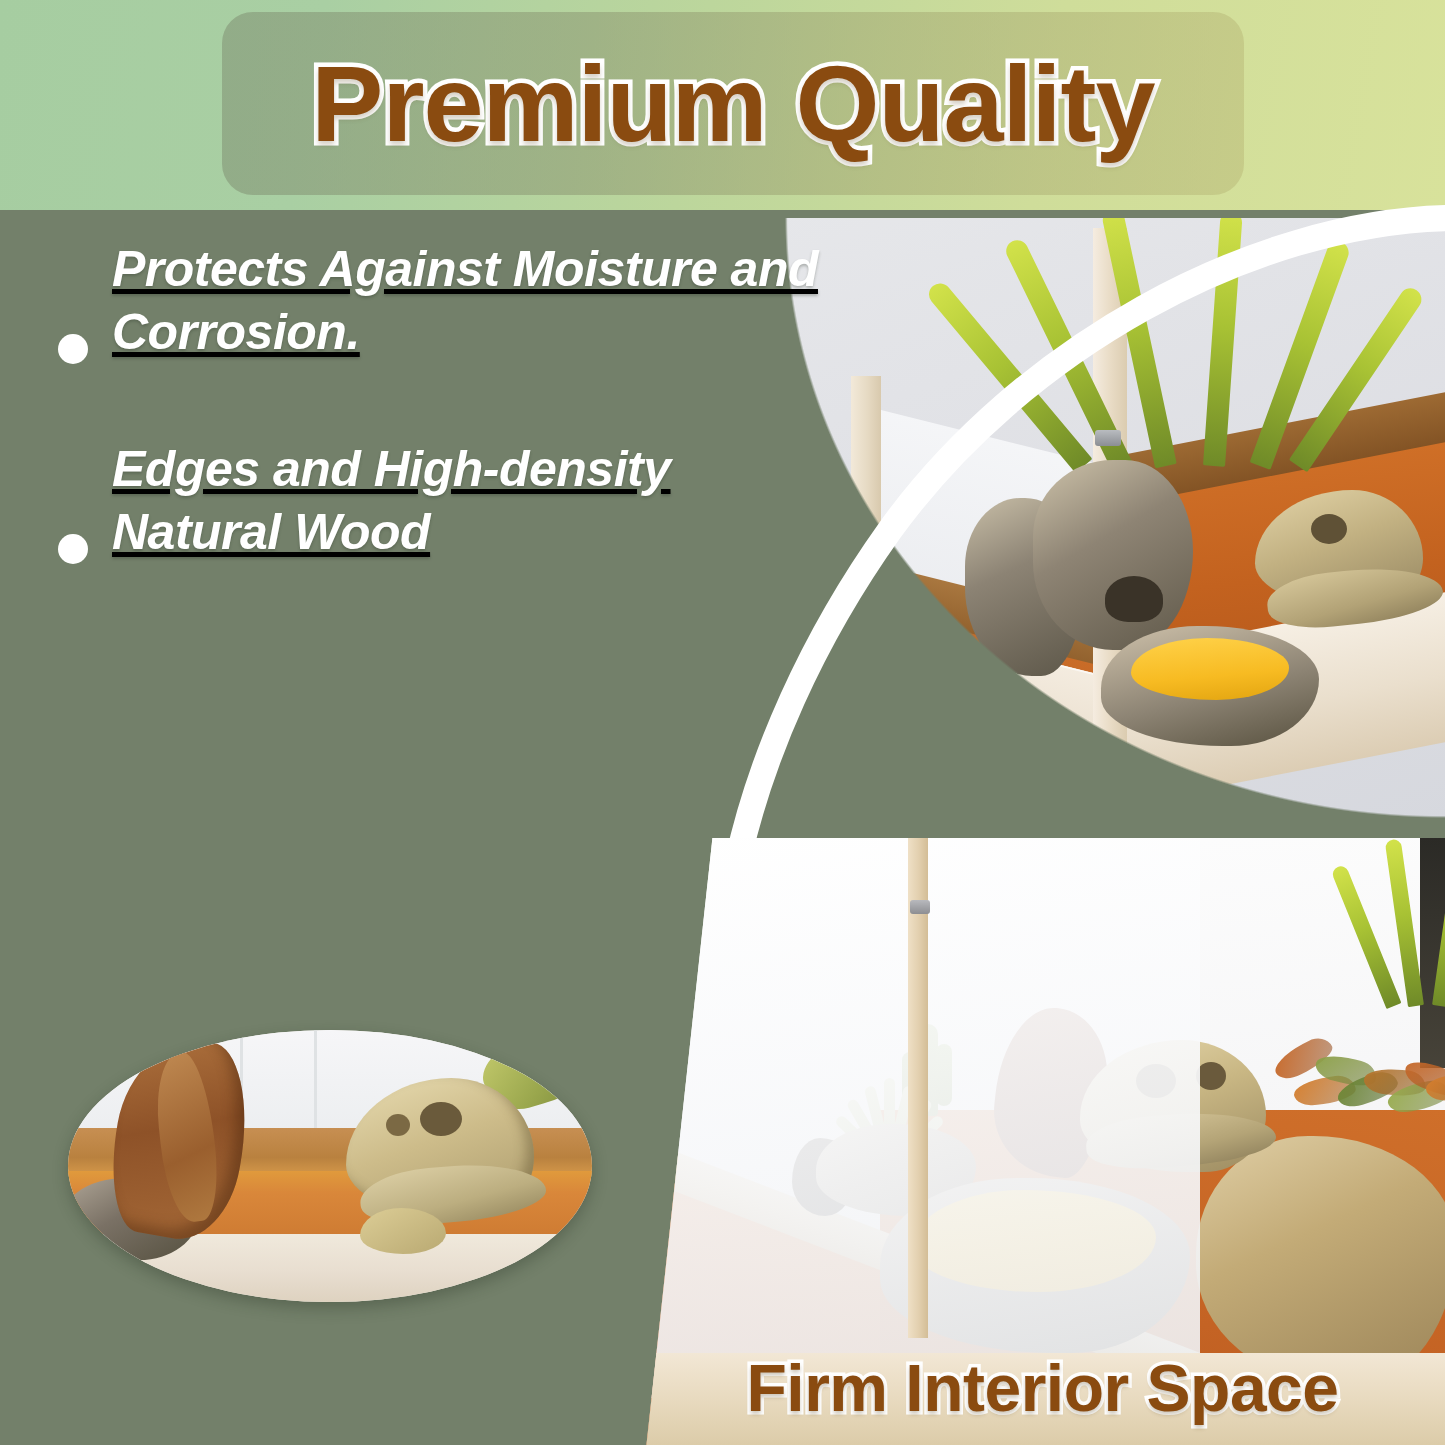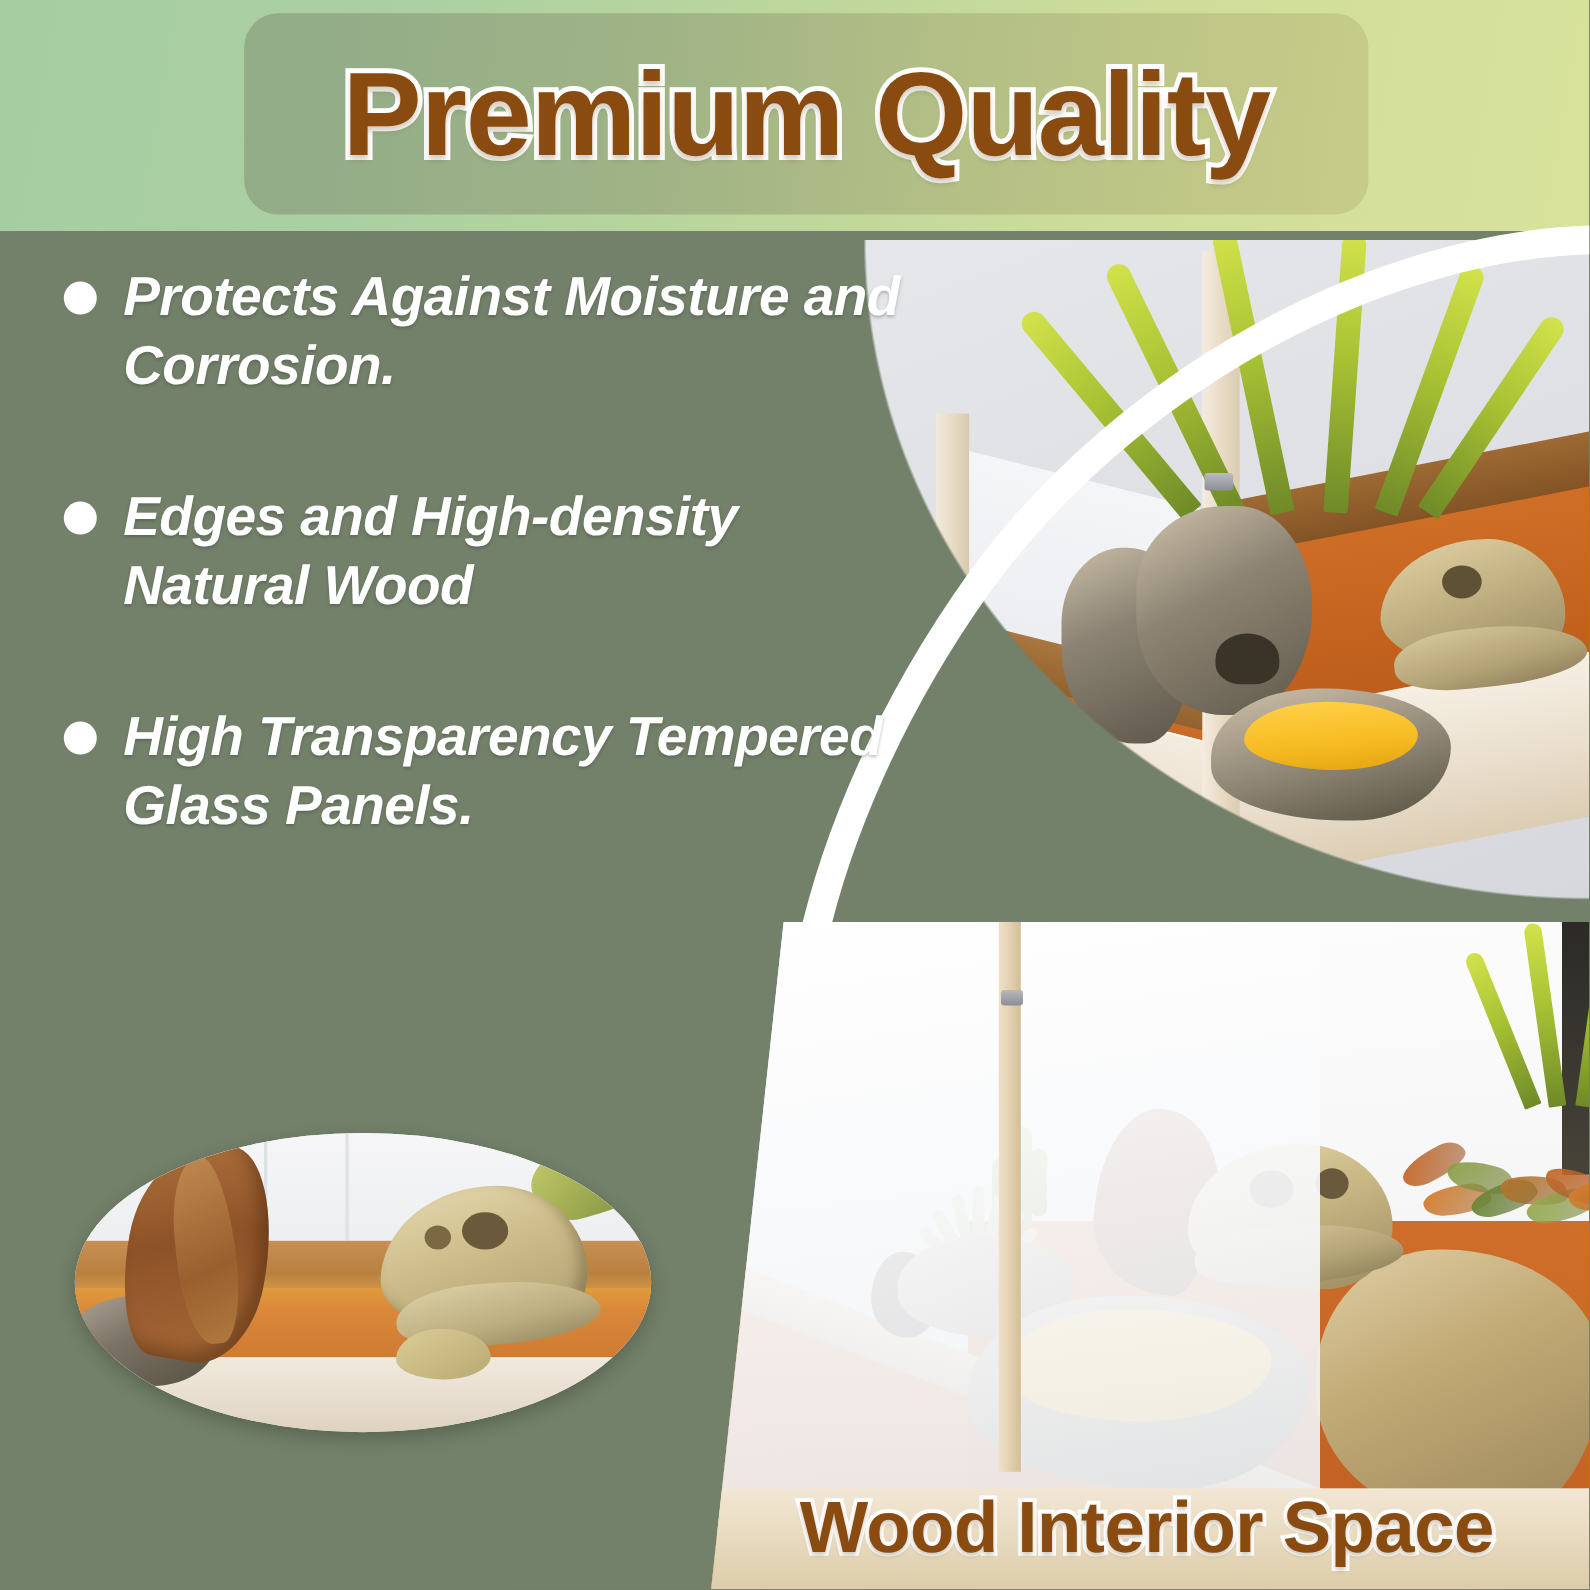--- a/index.html
+++ b/index.html
@@ -32,21 +32,21 @@
   }
 
   
   .body-bg{
     position:absolute;left:0;top:210px;width:1445px;height:1235px;
     background:#73806a;
   }
 
   
   .bullets{position:absolute;left:58px;top:238px;width:780px;}
-  .bullet-row{display:flex;align-items:flex-start;margin-bottom:74px;}
+  .bullet-row{display:flex;align-items:flex-end;margin-bottom:74px;text-decoration:underline;}
   .bullet-dot{
     flex:0 0 auto;width:30px;height:30px;border-radius:50%;
     background:#ffffff;margin-top:18px;margin-right:24px;
   }
   .bullet-text{
     color:#ffffff;font-size:50px;line-height:1.26;
     font-weight:bold;font-style:italic;
     letter-spacing:-0.5px;
     text-shadow:0 2px 3px rgba(40,50,35,.30);
   }
@@ -472,24 +472,20 @@
   </div>
 
   <div class="bullets">
     <div class="bullet-row">
       <div class="bullet-dot"></div>
       <div class="bullet-text">Protects Against Moisture and Corrosion.</div>
     </div>
     <div class="bullet-row">
       <div class="bullet-dot"></div>
       <div class="bullet-text">Edges and High-density Natural Wood</div>
-    </div>
-    <div class="bullet-row">
-      <div class="bullet-dot"></div>
-      <div class="bullet-text">High Transparency Tempered Glass Panels.</div>
     </div>
   </div>
 
   <div class="oval-photo">
     <div class="ov-glass"></div>
     <div class="ov-glassline" style="left:172px"></div>
     <div class="ov-glassline" style="left:246px"></div>
     <div class="ov-backwall"></div>
     <div class="ov-sand"></div>
     <div class="ov-base"></div>
@@ -497,15 +493,15 @@
     <div class="ov-wood"></div>
     <div class="ov-wood2"></div>
     <div class="ov-leaf"></div>
     <div class="ov-skull"></div>
     <div class="ov-eye"></div>
     <div class="ov-eye2"></div>
     <div class="ov-jaw"></div>
     <div class="ov-plant"></div>
   </div>
 
-  <div class="caption">Wood Interior Space</div>
+  <div class="caption">Firm Interior Space</div>
 
 </div>
 
 </body></html>

